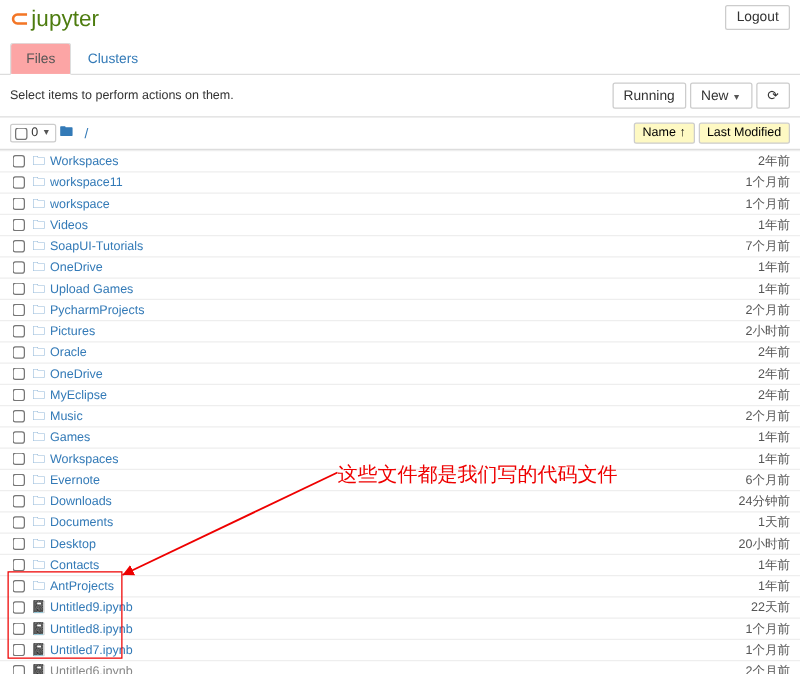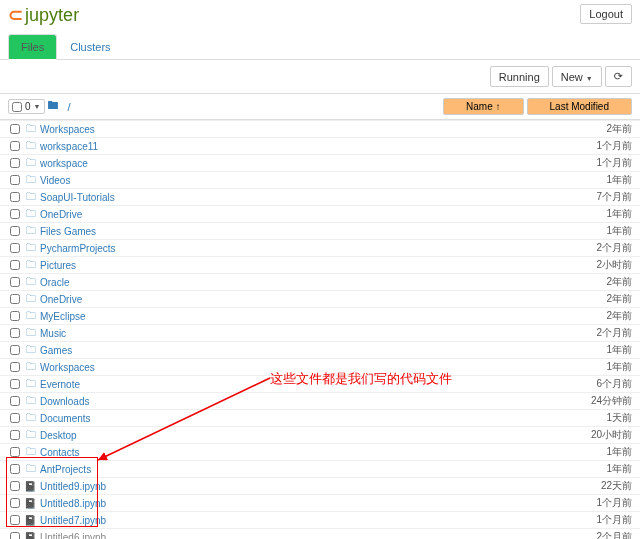--- a/index.html
+++ b/index.html
@@ -5,41 +5,41 @@
 *{box-sizing:border-box;margin:0;padding:0}
 body{font-family:"Helvetica Neue",Helvetica,Arial,sans-serif;font-size:11px;color:#333;background:#fff;width:640px}
 .hdr{display:flex;align-items:flex-start;padding:4px 8px 8px}
 .logo{display:flex;align-items:center;gap:2px}
 .logo-text{font-size:18px;color:#4d7c0f;font-weight:300}
 .logo-ico{font-size:18px;font-weight:bold}
 .sp{flex:1}
 .btn{border:1px solid #ccc;background:#fff;border-radius:2px;padding:3px 8px;font-size:11px;color:#333;cursor:pointer}
 .tabs{display:flex;border-bottom:1px solid #ddd;padding:0 8px}
 .tab{padding:6px 12px;font-size:11px;color:#337ab7;cursor:pointer;border:1px solid transparent;margin-bottom:-1px}
-.tab.active{color:#555;border:1px solid #ddd;border-bottom-color:#fff;border-radius:3px 3px 0 0;background:#22c55e}
+.tab.active{color:#555;border:1px solid #ddd;border-bottom-color:#fff;border-radius:3px 3px 0 0;background:#fca5a5}
 .bar{display:flex;align-items:center;padding:6px 8px}
 .bar-text{font-size:10px;color:#333}
 .bar-btns{display:flex;gap:3px}
 .hdrrow{display:flex;align-items:center;padding:3px 8px;background:#fff;border-top:1px solid #ddd;border-bottom:1px solid #ddd}
 .chkcell{width:14px;display:flex;justify-content:center}
 .chk{width:10px;height:10px}
 .sel{display:flex;align-items:center;gap:3px;border:1px solid #ccc;border-radius:2px;padding:1px 3px;background:#fff;font-size:10px}
 .caret{font-size:7px;color:#555}
 .crumb{color:#337ab7;margin-left:6px}
 .folder-ico{color:#337ab7;margin:0 3px}
-.colbtn{border:1px solid #ccc;border-radius:2px;padding:2px 22px;font-size:10px;background:#fdba74}
+.colbtn{border:1px solid #ccc;border-radius:2px;padding:2px 6px;font-size:10px;background:#fef9c3}
 .list{border-top:1px solid #eee}
 .row{display:flex;align-items:center;padding:3px 8px;border-bottom:1px solid #eee;height:17px}
 .ico{width:14px;text-align:center;font-size:10px;margin:0 2px}
 .ico.fld{color:#337ab7}
 .ico.nb{color:#555}
 .name{color:#337ab7;font-size:10px}
 .name.dim{color:#888}
 .time{font-size:10px;color:#555;text-align:right}
-.annot{position:absolute;left:270px;top:370px;color:#e00;font-size:13px;pointer-events:none}
+.annot{position:absolute;left:270px;top:370px;color:#e00;font-size:16px;pointer-events:none}
 .redbox{position:absolute;border:1.5px solid #e00;pointer-events:none}
 svg.arrow{position:absolute;pointer-events:none}
 .wrap{position:relative}
 </style>
 </head>
 <body>
 
 <div class="wrap">
 <div class="hdr">
   <div class="logo">
@@ -49,20 +49,21 @@
   <div class="sp"></div>
   <button class="btn">Logout</button>
 </div>
 
 <div class="tabs" id="tabs">
       <div class="tab active">Files</div>
       <div class="tab">Clusters</div>
     </div>
 
 <div class="bar">
+  <span class="bar-text">Select items to perform actions on them.</span>
   <div class="sp"></div>
   <div class="bar-btns">
     <button class="btn">Running</button>
     <button class="btn"><span>New</span> <span class="caret">▼</span></button>
     <button class="btn">⟳</button>
   </div>
 </div>
 
 <div class="hdrrow">
   <div class="sel">
@@ -130,21 +131,21 @@
         <span class="ico fld">🗀</span>
         <a class="name">OneDrive</a>
         <div class="sp"></div>
         <span class="time">1年前</span>
       </div>
       <div class="row">
         <div class="chkcell">
           <input type="checkbox" class="chk" style="">
         </div>
         <span class="ico fld">🗀</span>
-        <a class="name">Files Games</a>
+        <a class="name">Upload Games</a>
         <div class="sp"></div>
         <span class="time">1年前</span>
       </div>
       <div class="row">
         <div class="chkcell">
           <input type="checkbox" class="chk" style="">
         </div>
         <span class="ico fld">🗀</span>
         <a class="name">PycharmProjects</a>
         <div class="sp"></div>

